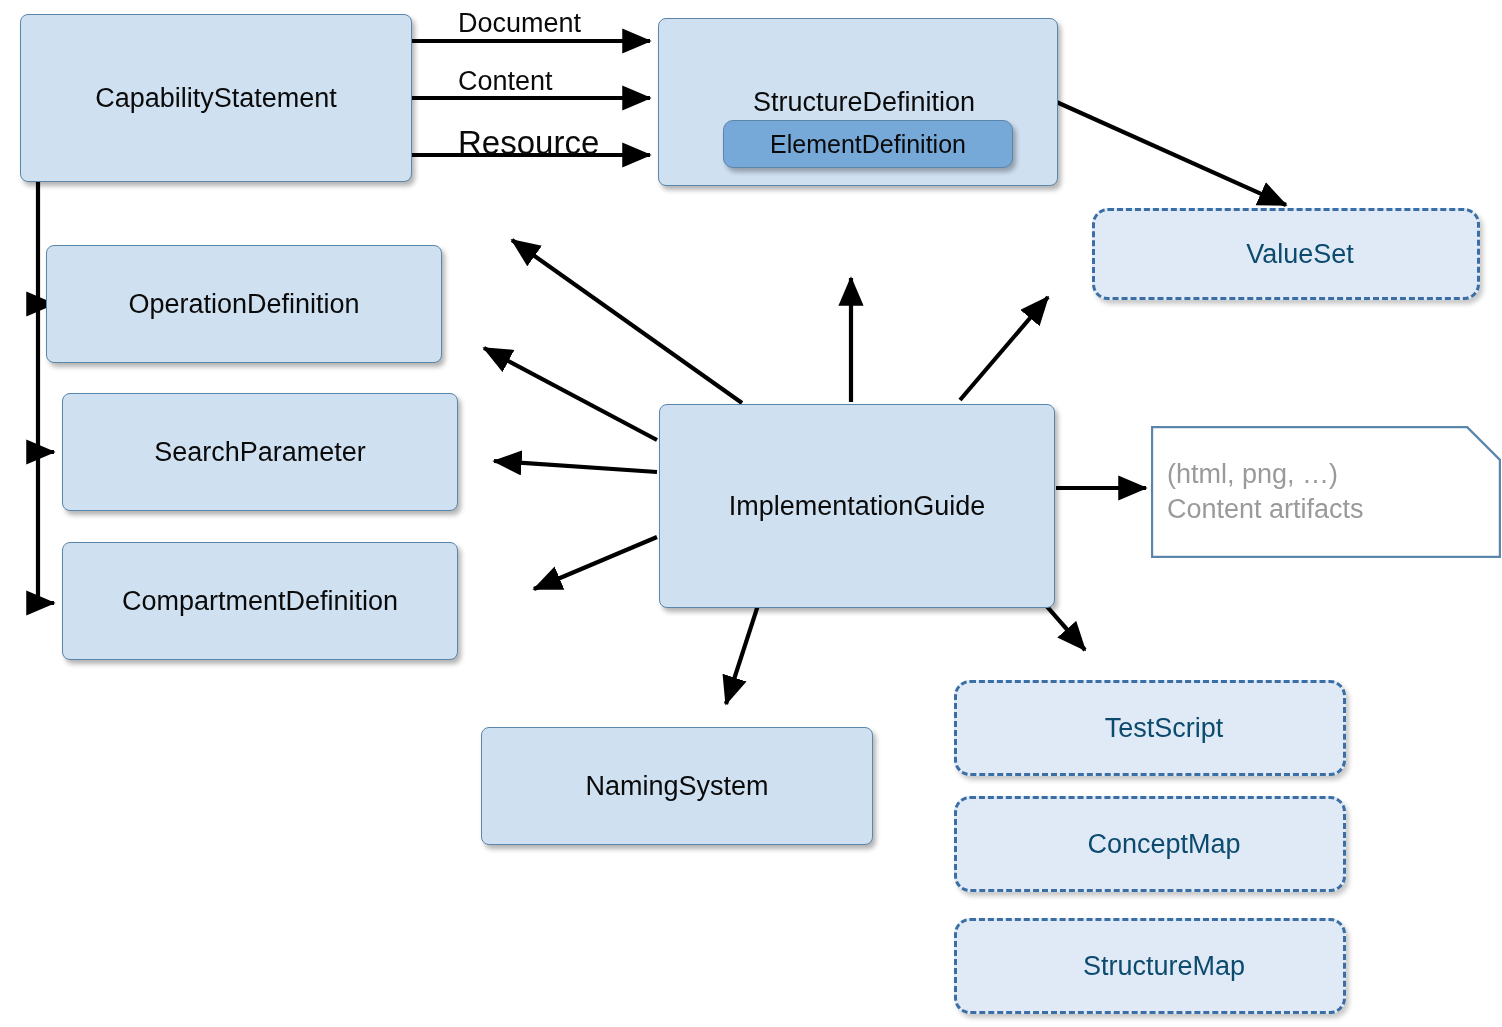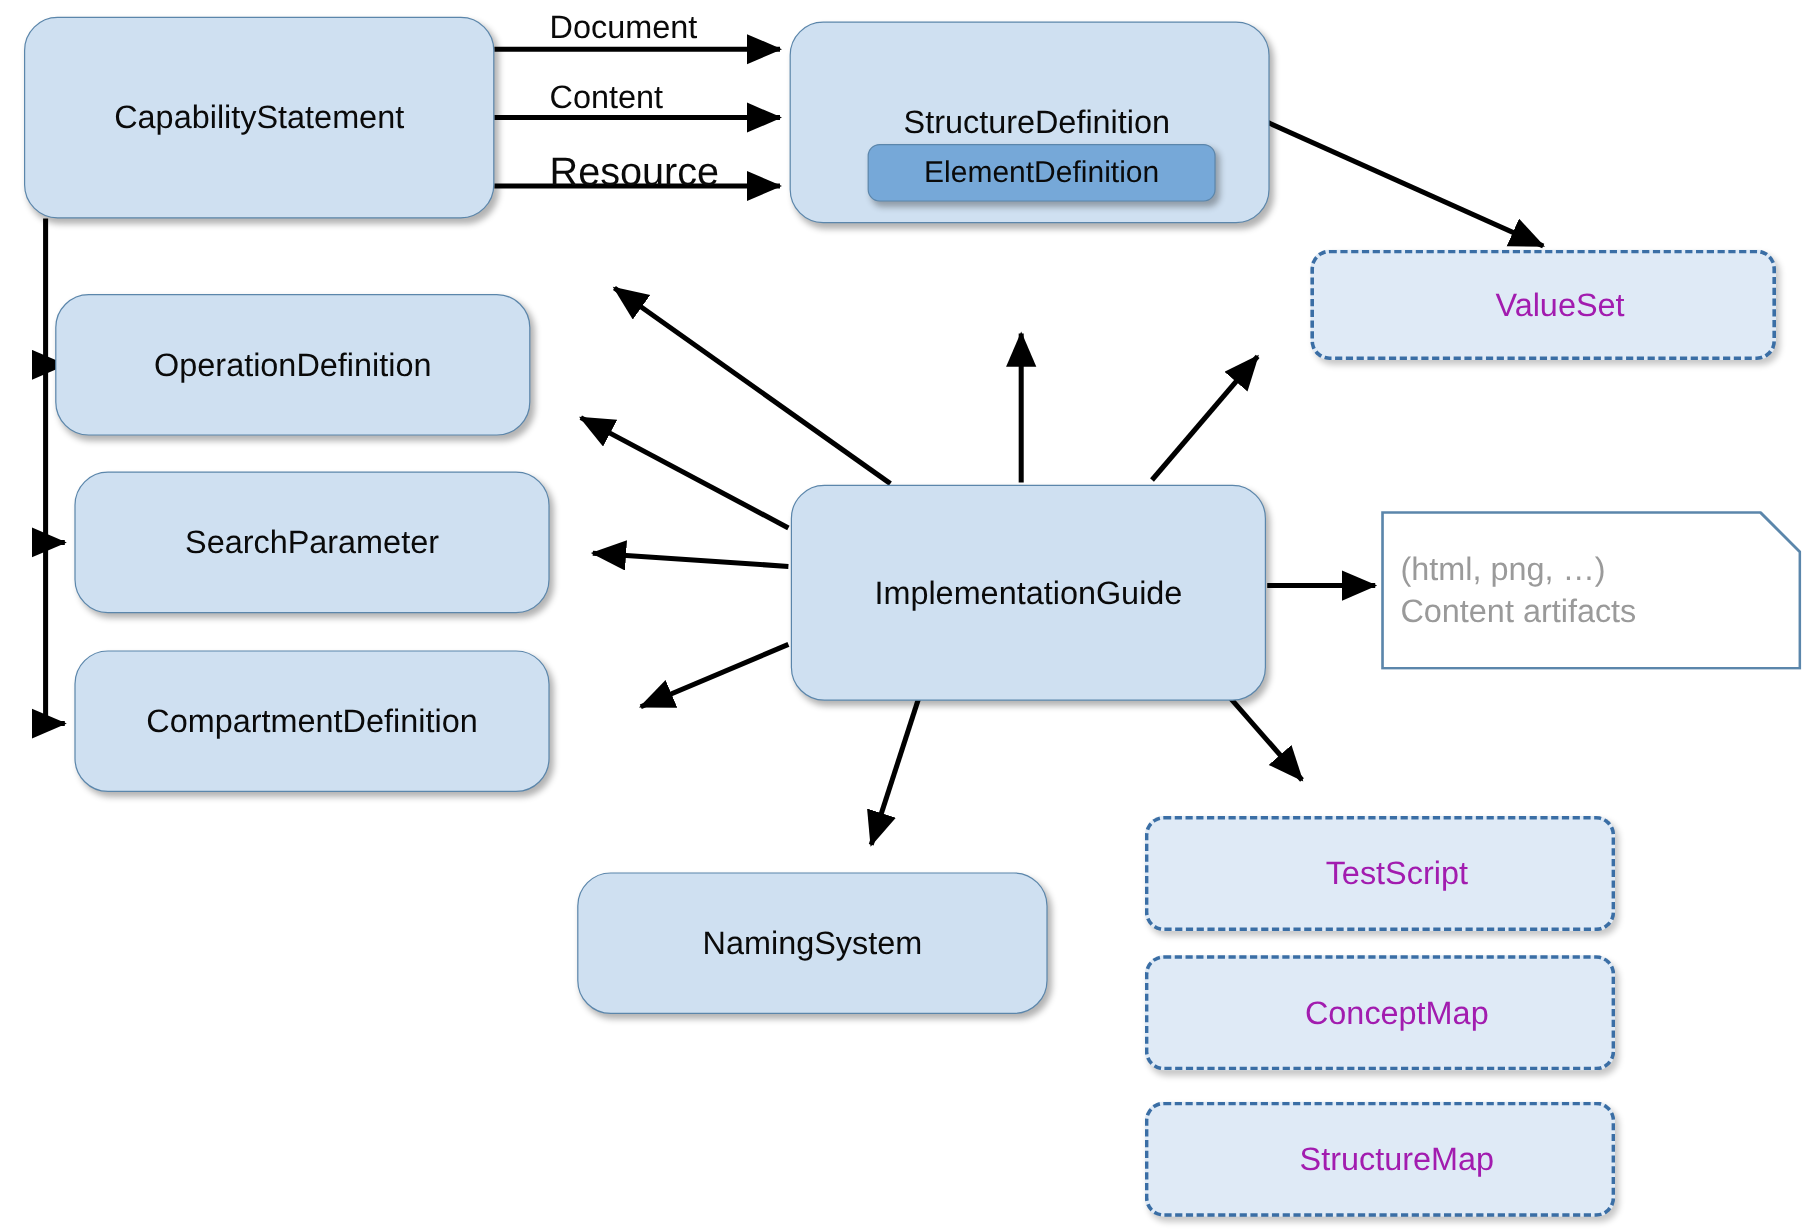--- a/index.html
+++ b/index.html
@@ -27,31 +27,31 @@
     box-sizing: border-box;
     display: flex;
     align-items: center;
     justify-content: center;
     text-align: center;
   }
   
   .node.solid {
     background: #cfe0f1;
     border: 1.6px solid #5b86ab;
-    border-radius: 28px;
+    border-radius: 8px;
     color: #0a0a0a;
     box-shadow: 3px 4px 5px rgba(0,0,0,0.30);
     justify-content: center;
   }
   
   .node.dashed {
     background: #dfeaf6;
     border: 3px dashed #3a6ea5;
     border-radius: 16px;
-    color: #a21caf;
+    color: #0c4a6e;
     box-shadow: 3px 4px 5px rgba(0,0,0,0.22);
     padding-left: 28px;
   }
   
   .node.nested {
     background: #76a8d8;
     border: 1.4px solid #5b86ab;
     border-radius: 10px;
     color: #0a0a0a;
     box-shadow: 3px 4px 5px rgba(0,0,0,0.30);
@@ -129,21 +129,21 @@
       </div>
       <div class="node solid" style="left: 46px; top: 245px; width: 396px; height: 118px; font-size: 27px;">
         <span class="nodelabel">OperationDefinition</span>
       </div>
       <div class="node solid" style="left: 62px; top: 393px; width: 396px; height: 118px; font-size: 27px;">
         <span class="nodelabel">SearchParameter</span>
       </div>
       <div class="node solid" style="left: 62px; top: 542px; width: 396px; height: 118px; font-size: 27px;">
         <span class="nodelabel">CompartmentDefinition</span>
       </div>
-      <div class="node solid" style="left: 659px; top: 404px; width: 396px; height: 180px; font-size: 27px;">
+      <div class="node solid" style="left: 659px; top: 404px; width: 396px; height: 204px; font-size: 27px;">
         <span class="nodelabel">ImplementationGuide</span>
       </div>
       <div class="node note" style="left: 1151px; top: 426px; width: 350px; height: 132px; font-size: 27px;">
         <svg class="note-svg" viewBox="0 0 350 132" preserveAspectRatio="none">
           <path d="M 1 1 L 316 1 L 349 34 L 349 131 L 1 131 Z" fill="#ffffff" stroke="#5b86ab" stroke-width="2.4"></path>
         </svg>
         <div class="note-text">
           <div>(html, png, …)</div>
           <div>Content artifacts</div>
         </div>

